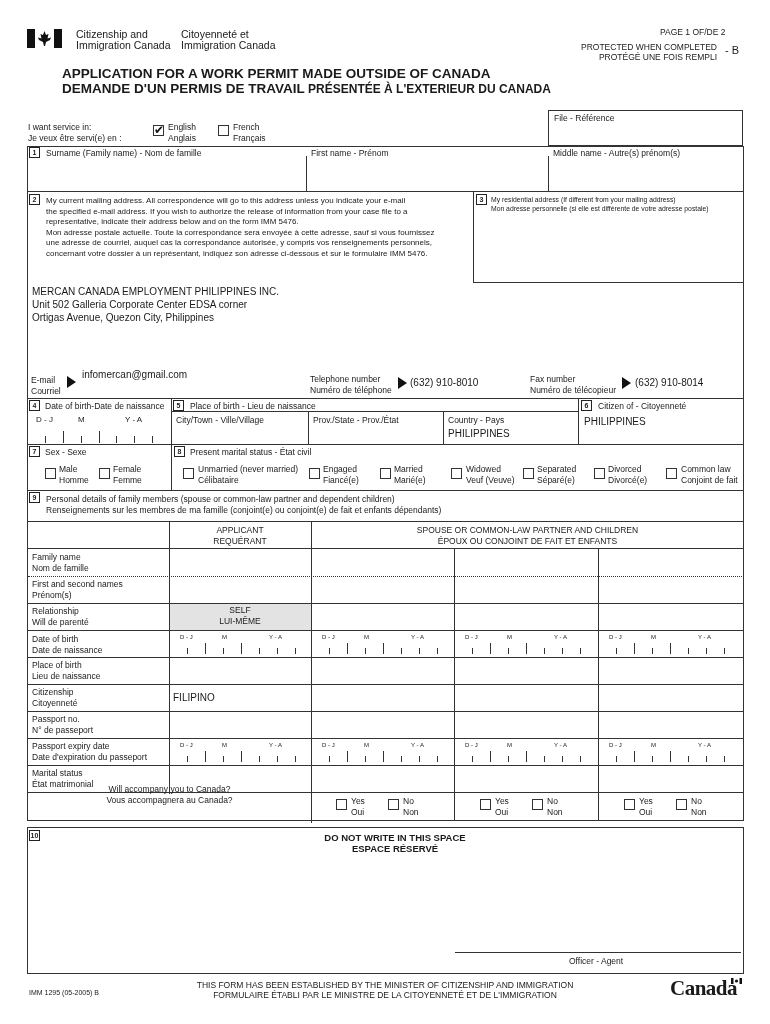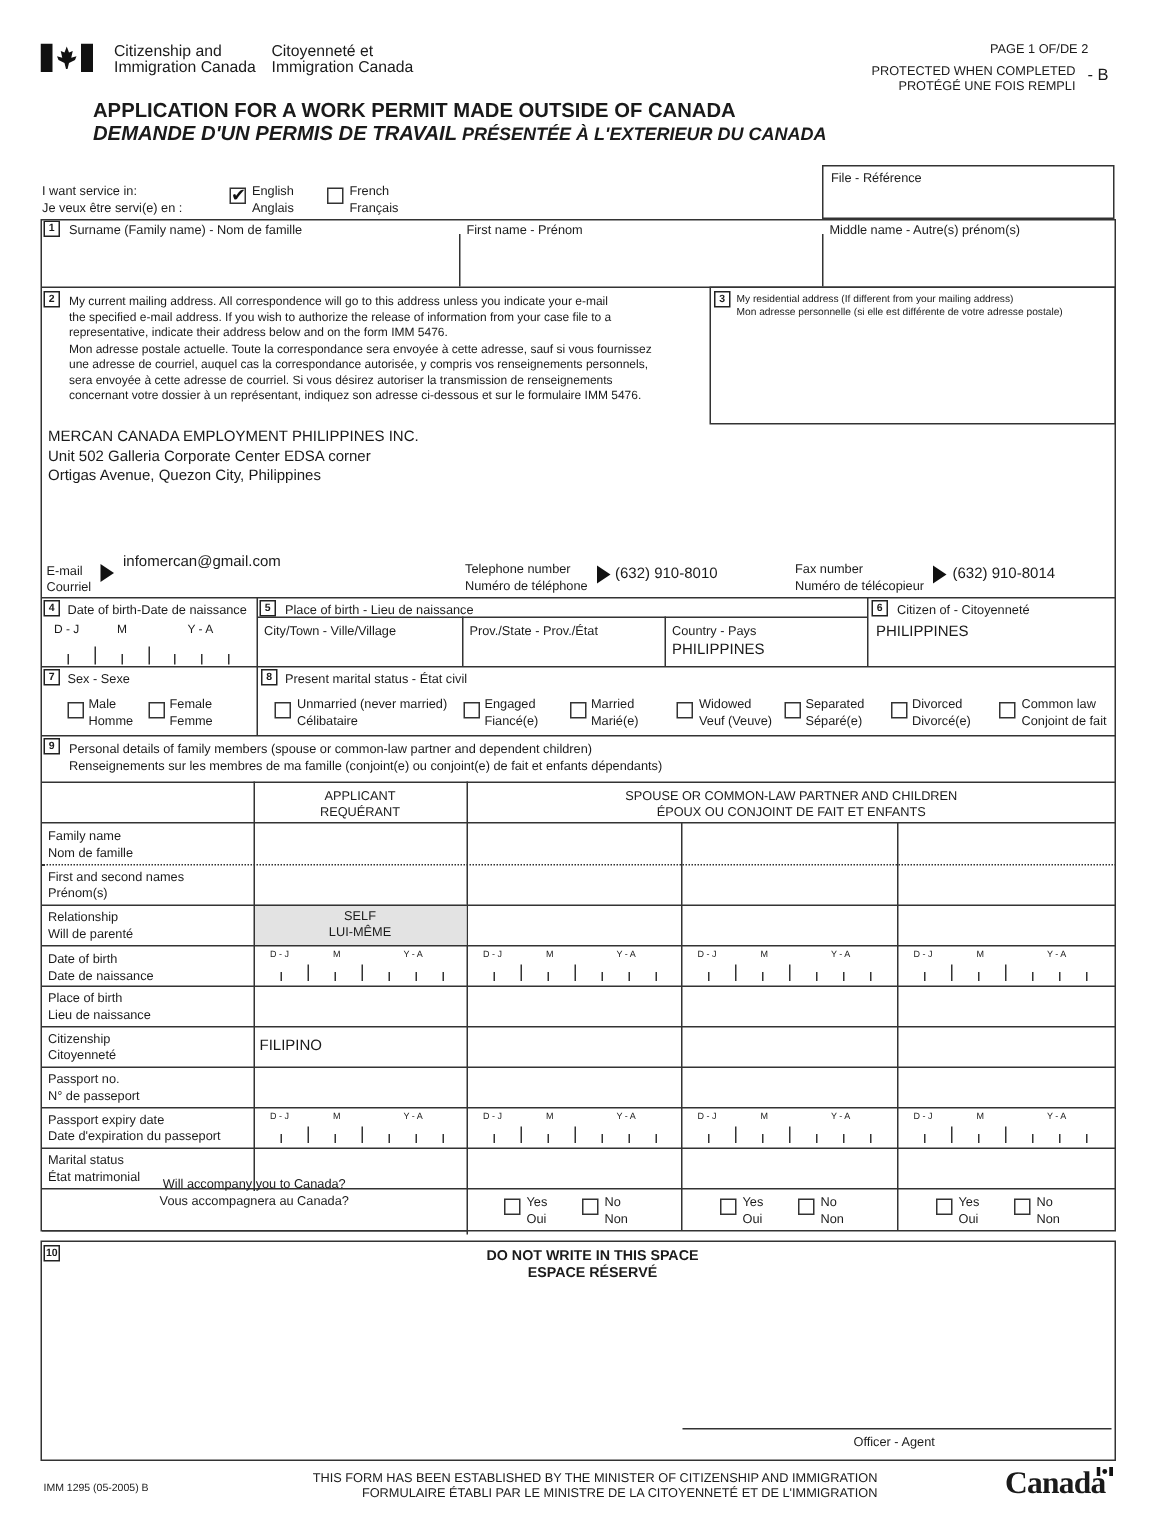--- a/index.html
+++ b/index.html
@@ -37,21 +37,21 @@
   <div>Immigration Canada</div>
 </div>
 <div class="lbl" style="left:660px;top:27px;font-size:8.5px;">PAGE 1 OF/DE 2</div>
 <div class="lbl" style="left:574px;top:43px;font-size:8.5px;line-height:9.5px;text-align:right;width:143px;">
   <div>PROTECTED WHEN COMPLETED</div>
   <div>PROTÉGÉ UNE FOIS REMPLI</div>
 </div>
 <div class="lbl" style="left:725px;top:45px;font-size:11px;">- B</div>
 
 <div class="lbl" style="left:62px;top:66px;font-size:13.5px;line-height:16px;font-weight:bold;">APPLICATION FOR A WORK PERMIT MADE OUTSIDE OF CANADA</div>
-<div class="lbl" style="left:62px;top:81px;font-size:13.5px;line-height:16px;font-weight:bold;font-style:italic;">
+<div class="lbl" style="left:62px;top:81px;font-size:13.5px;line-height:16px;font-weight:bold;">
   <span>DEMANDE D'UN PERMIS DE TRAVAIL</span><span style="font-size:12px;"> PRÉSENTÉE À L'EXTERIEUR DU CANADA</span>
 </div>
 
 <div class="abs" style="left:548px;top:110px;width:195px;height:36px;border:1px solid #333;border-top-width:1.5px;">
   <div class="lbl" style="left:5px;top:2px;">File - Référence</div>
 </div>
 
 <div class="lbl" style="left:28px;top:122px;">
   <div>I want service in:</div>
   <div>Je veux être servi(e) en :</div>
@@ -80,21 +80,20 @@
 <div class="abs" style="left:549px;top:160px;width:194px;height:31px;"></div>
 <div class="hl" style="left:28px;top:191px;width:716px;"></div>
 
 <div class="numbox" style="left:29px;top:194px;">2</div>
 <div class="lbl" style="left:46px;top:196px;font-size:8px;line-height:10.5px;">
   <div>My current mailing address. All correspondence will go to this address unless you indicate your e-mail</div>
   <div>the specified e-mail address. If you wish to authorize the release of information from your case file to a</div>
   <div>representative, indicate their address below and on the form IMM 5476.</div>
   <div>Mon adresse postale actuelle. Toute la correspondance sera envoyée à cette adresse, sauf si vous fournissez</div>
   <div>une adresse de courriel, auquel cas la correspondance autorisée, y compris vos renseignements personnels,</div>
-  <div>sera envoyée à cette adresse de courriel. Si vous désirez autoriser la transmission de renseignements</div>
   <div>concernant votre dossier à un représentant, indiquez son adresse ci-dessous et sur le formulaire IMM 5476.</div>
 </div>
 <div class="abs" style="left:30px;top:286px;width:440px;height:80px;">
   <div class="val" style="left:2px;top:0;font-size:10px;">MERCAN CANADA EMPLOYMENT PHILIPPINES INC.</div>
   <div class="val" style="left:2px;top:13px;font-size:10px;">Unit 502 Galleria Corporate Center EDSA corner</div>
   <div class="val" style="left:2px;top:26px;font-size:10px;">Ortigas Avenue, Quezon City, Philippines</div>
 </div>
 
 <div class="abs" style="left:473px;top:191px;width:271px;height:92px;border:1px solid #333;"></div>
 <div class="numbox" style="left:476px;top:194px;">3</div>
@@ -424,21 +423,21 @@
 <div class="abs" style="left:27px;top:827px;width:717px;height:147px;border:1px solid #333;border-top-width:1.5px;"></div>
 <div class="numbox" style="left:29px;top:830px;">10</div>
 <div class="lbl center" style="left:300px;top:832px;width:190px;font-weight:bold;font-size:9.5px;line-height:11px;">
   <div>DO NOT WRITE IN THIS SPACE</div>
     <div>ESPACE RÉSERVÉ</div>
 </div>
 <div class="hl" style="left:455px;top:952px;width:286px;border-top-width:1.5px;"></div>
 <div class="lbl" style="left:569px;top:956px;">Officer - Agent</div>
 
 <div class="lbl" style="left:29px;top:988px;font-size:7px;">IMM 1295 (05-2005) B</div>
-<div class="lbl center" style="left:185px;top:980px;width:400px;font-size:8.5px;line-height:10px;text-align:right;">
+<div class="lbl center" style="left:185px;top:980px;width:400px;font-size:8.5px;line-height:10px;">
   <div>THIS FORM HAS BEEN ESTABLISHED BY THE MINISTER OF CITIZENSHIP AND IMMIGRATION</div>
     <div>FORMULAIRE ÉTABLI PAR LE MINISTRE DE LA CITOYENNETÉ ET DE L'IMMIGRATION</div>
 </div>
 <div class="lbl" style="left:670px;top:976px;font-family:'Liberation Serif', serif;font-size:21px;line-height:24px;font-weight:bold;letter-spacing:-0.5px;">Canada</div>
 <svg class="abs" style="left:731px;top:978px;" width="11" height="6" viewBox="0 0 11 6">
   <rect x="0" y="0" width="2.5" height="6" fill="#111"></rect>
     <rect x="8.5" y="0" width="2.5" height="6" fill="#111"></rect>
   <circle cx="5.5" cy="3" r="1.6" fill="#111"></circle>
 </svg>
 

